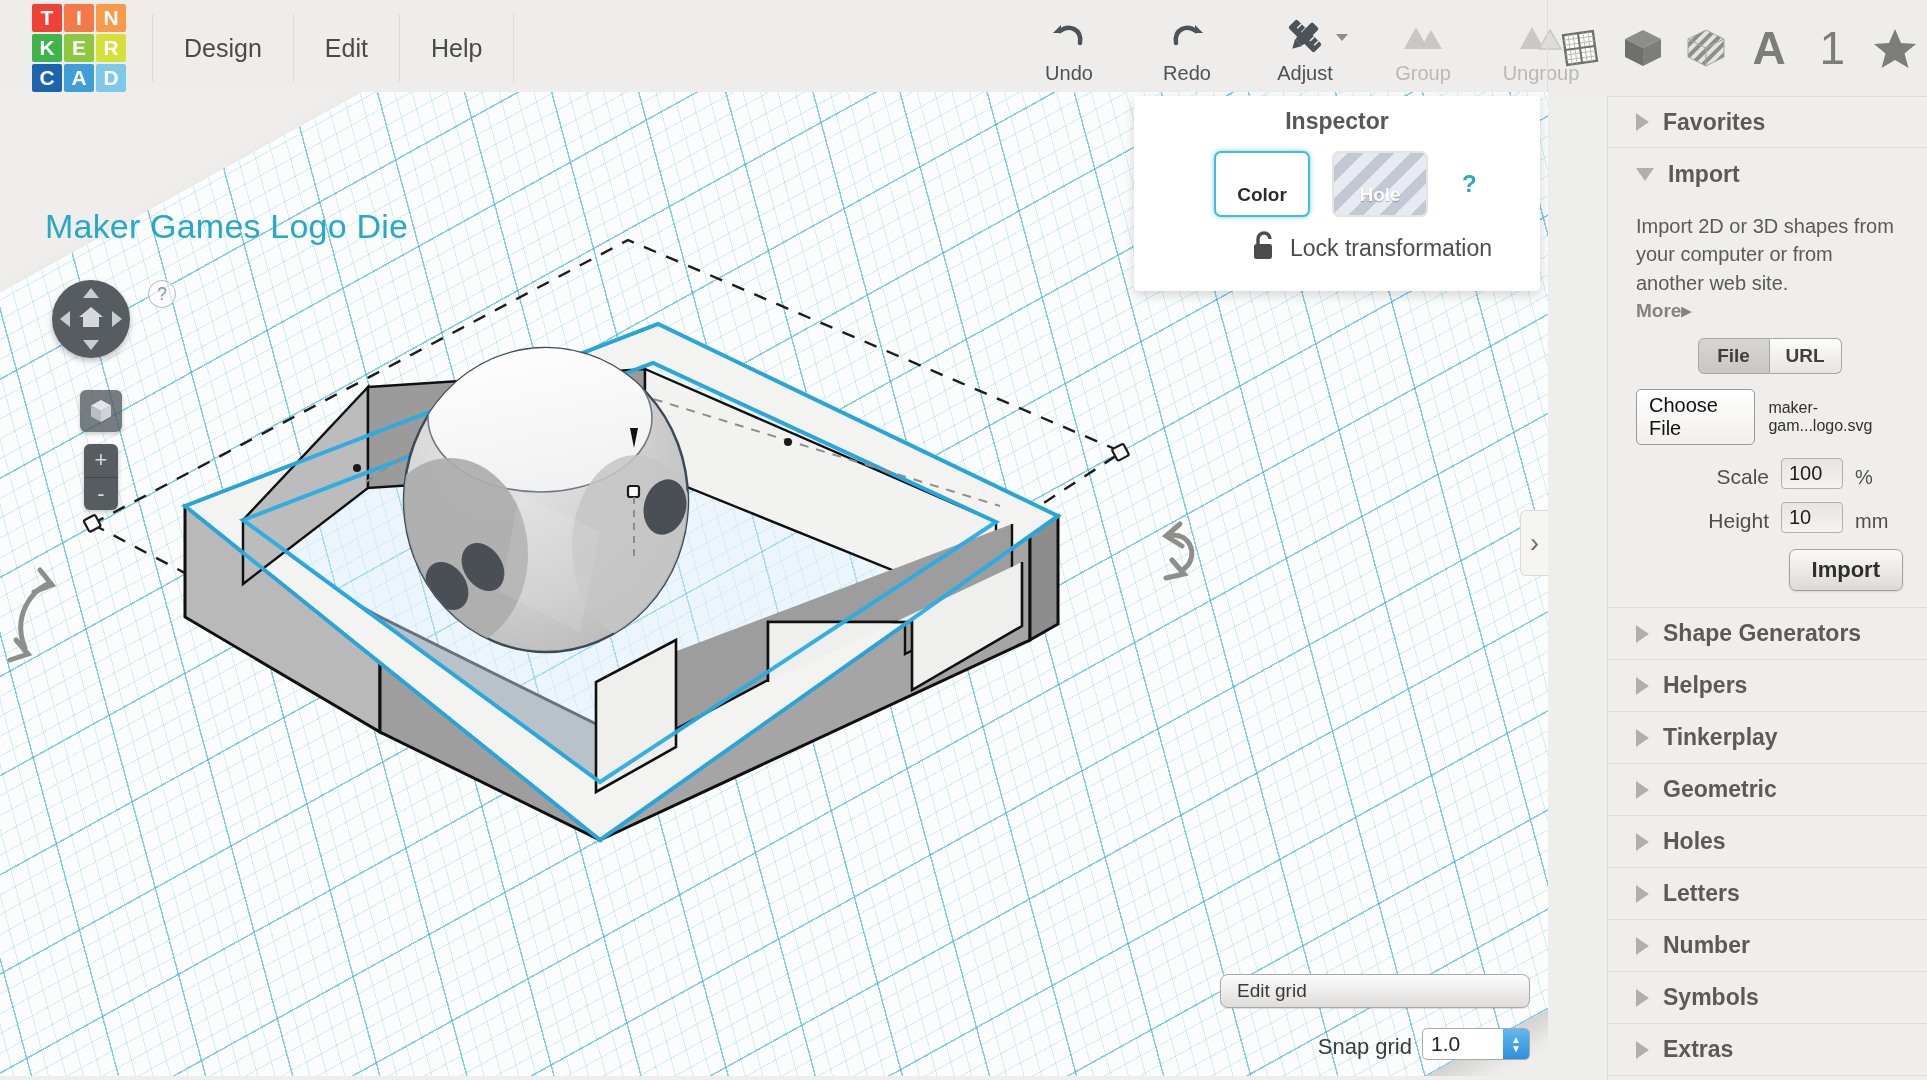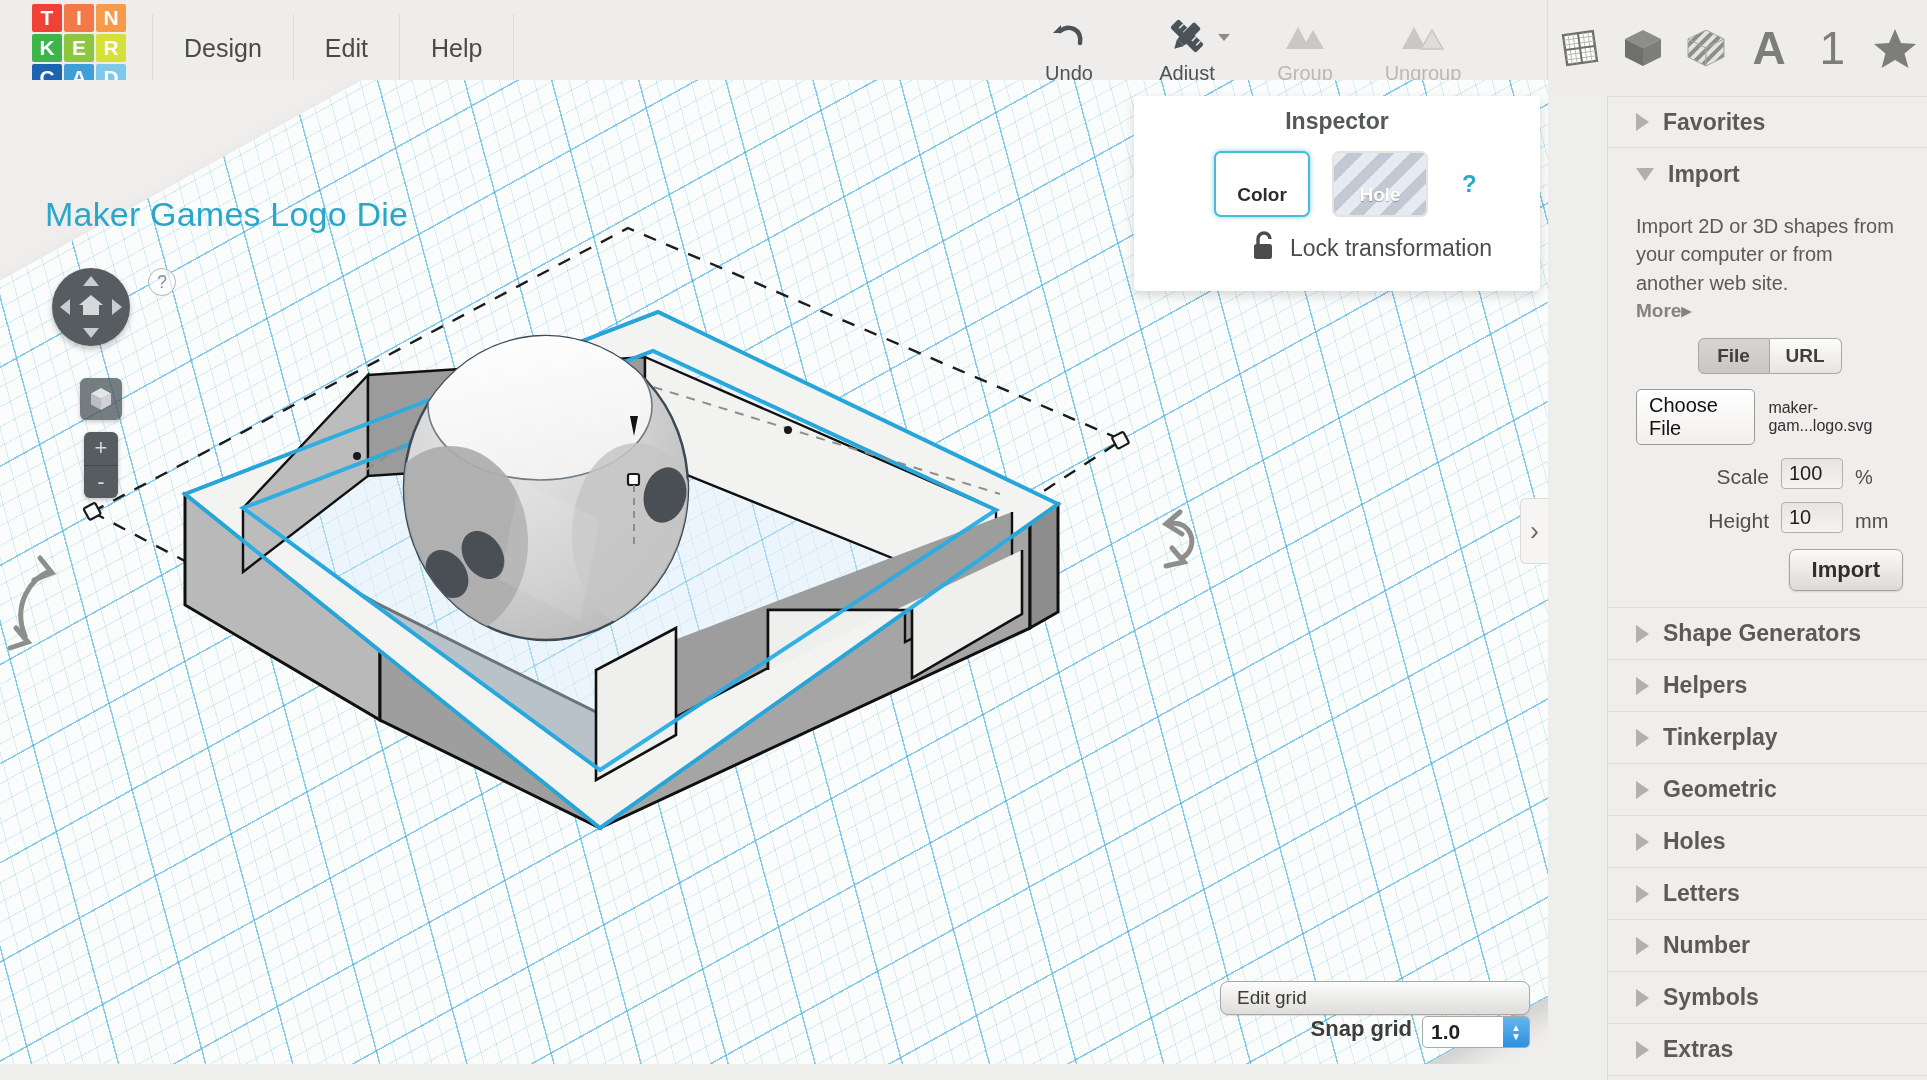--- a/index.html
+++ b/index.html
@@ -51,21 +51,21 @@
 
   #righttools {
     position: absolute; right: 0; top: 0; height: 96px; width: 380px;
     display: flex; align-items: center; justify-content: space-around;
     border-left: 1px solid #ddd;
   }
   .rtool { width: 54px; height: 54px; display: flex; align-items: center; justify-content: center; cursor: default; }
 
   
   #canvas {
-    position: absolute; left: 0; top: 80px; width: 1548px; height: 984px;
+    position: absolute; left: 0; top: 92px; width: 1548px; height: 984px;
     background: #efeeec; overflow: hidden;
   }
   #workplane-wrap { position: absolute; inset: 0; overflow: hidden; }
   #workplane {
     position: absolute;
     left: -240px; top: -150px; width: 2150px; height: 1350px;
     background:
       repeating-linear-gradient(0deg, rgba(48,168,220,.50) 0 1.5px, transparent 1.5px 85px),
       repeating-linear-gradient(90deg, rgba(48,168,220,.50) 0 1.5px, transparent 1.5px 85px),
       repeating-linear-gradient(0deg, rgba(48,168,220,.18) 0 1px, transparent 1px 17px),
@@ -119,21 +119,21 @@
 
   
   #gridctl { position: absolute; right: 18px; bottom: 16px; width: 310px; }
   #editgrid {
     display: block; margin-left: auto; padding: 5px 16px;
     font-size: 19px; color: #3a3a38;
     background: linear-gradient(#fcfcfc, #dedddb);
     border: 1px solid #a8a8a4; border-radius: 8px;
     box-shadow: 0 1px 1px rgba(0,0,0,.12);
   }
-  #snaprow { display: flex; align-items: flex-start; justify-content: flex-end; margin-top: 1px; gap: 10px; font-weight: bold; }
+  #snaprow { display: flex; align-items: flex-end; justify-content: flex-end; margin-top: 20px; gap: 10px; }
   #snaprow .lbl { font-size: 22px; color: #3c3c3a; }
   #snapbox {
     display: flex; align-items: center; width: 108px; height: 32px;
     background: #fff; border: 1px solid #a9a9a5; border-radius: 5px; overflow: hidden;
   }
   #snapbox .val { flex: 1; padding-left: 8px; font-size: 21px; color: #222; }
   #snapbox .stepper {
     width: 26px; height: 100%;
     background: linear-gradient(#63b6ef, #2f8fdc);
     display: flex; flex-direction: column; align-items: center; justify-content: center;
@@ -251,20 +251,29 @@
       <div class="tool">
         <div class="ticon">
           <svg width="40" height="34" viewBox="0 0 40 34">
               <path d="M12 6 L12 14 L4 14 Z" fill="#4b5358"></path>
               <path d="M11 12 C20 5, 33 10, 31 24" stroke="#4b5358" stroke-width="4.5" fill="none" stroke-linecap="round"></path>
             </svg>
         </div>
         <div class="tlabel">Undo</div>
       </div>
 
+      <div class="tool">
+        <div class="ticon">
+          <svg width="40" height="34" viewBox="0 0 40 34">
+              <path d="M28 6 L28 14 L36 14 Z" fill="#4b5358"></path>
+              <path d="M29 12 C20 5, 7 10, 9 24" stroke="#4b5358" stroke-width="4.5" fill="none" stroke-linecap="round"></path>
+            </svg>
+        </div>
+        <div class="tlabel">Redo</div>
+      </div>
 
       <div class="tool">
         <div class="ticon">
           <svg width="46" height="42" viewBox="0 0 46 42">
             <g transform="rotate(45 23 21)">
               <rect x="5" y="15" width="36" height="12" rx="2" fill="#4b5358"></rect>
               <g stroke="#e9e9e7" stroke-width="1.6">
                 <line x1="12" y1="15" x2="12" y2="21"></line>
                   <line x1="18" y1="15" x2="18" y2="21"></line>
                 <line x1="24" y1="15" x2="24" y2="21"></line>

